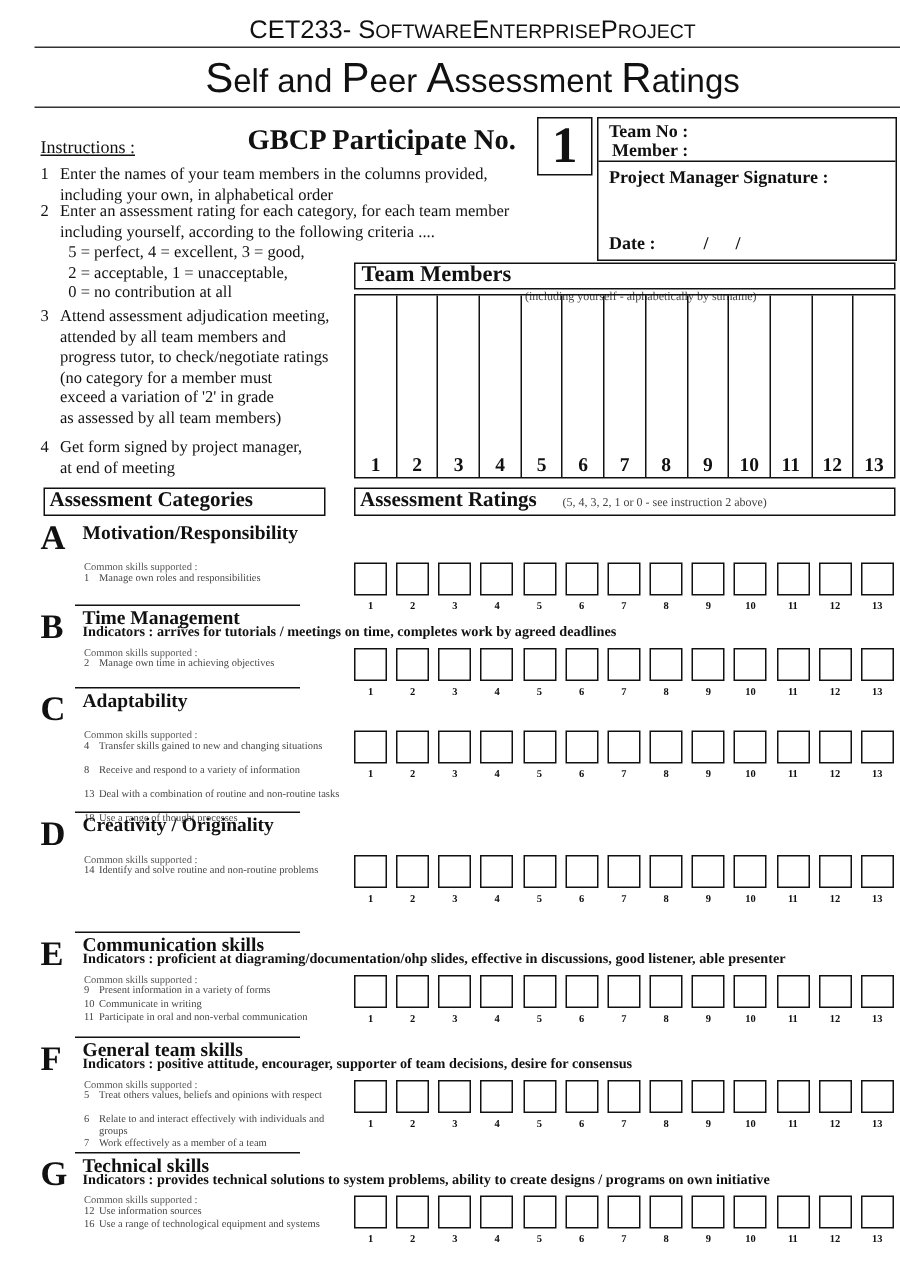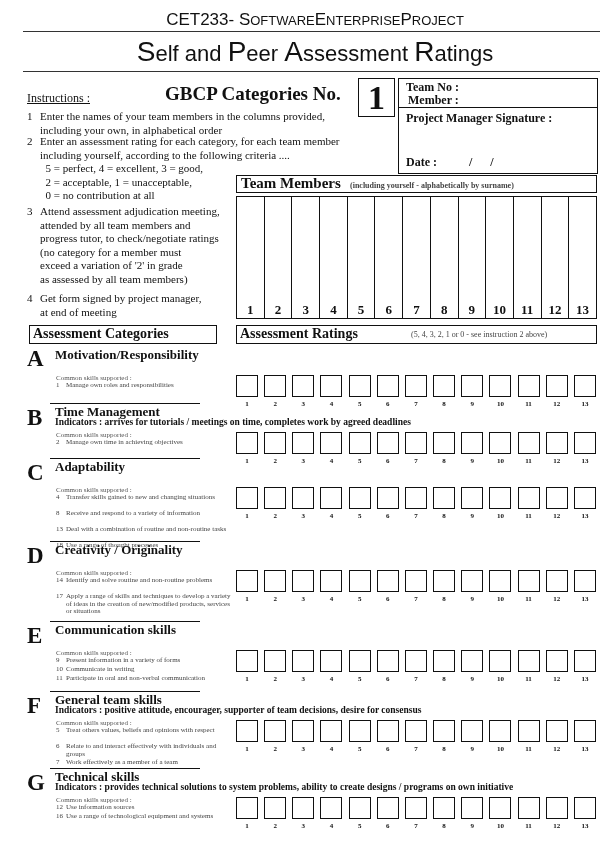--- a/index.html
+++ b/index.html
@@ -15,30 +15,30 @@
   .gbcp{left:165px;top:83px;font-size:19px;font-weight:bold;}
   .numbox{left:358px;top:78px;width:35px;height:37px;border:1.5px solid #111;font-size:34px;font-weight:bold;text-align:center;line-height:37px;}
   .teambox{left:398px;top:78px;width:198px;height:94px;border:1.5px solid #111;}
   .teambox .sep{position:absolute;left:0;top:28px;width:100%;border-top:1.5px solid #111;}
   .tb-t{position:absolute;font-size:12px;font-weight:bold;}
   .instr{left:27px;font-size:11px;line-height:13px;}
   .instr .n{position:absolute;left:0;}
   .instr .t{position:absolute;left:13px;white-space:nowrap;}
   .tm-head{left:236px;top:175px;width:359px;height:16px;border:1.5px solid #111;}
   .tm-head .h{position:absolute;left:4px;top:-1px;font-size:15px;font-weight:bold;}
-  .tm-head .s{position:absolute;left:113px;top:5px;font-size:8px;color:#444;font-weight:bold;}
+  .tm-head .s{position:absolute;left:113px;top:17px;font-size:8px;color:#444;}
   .tm-grid{left:236px;top:196px;width:359px;height:121px;border:1.5px solid #111;display:flex;}
   .tm-col{flex:1;border-left:1.5px solid #111;position:relative;}
   .tm-col:first-child{border-left:none;}
   .tm-col span{position:absolute;bottom:0;left:0;right:0;text-align:center;font-size:13px;font-weight:bold;}
   .ac-head{left:29px;top:325px;width:186px;height:17px;border:1.5px solid #111;}
   .ac-head span{position:absolute;left:3px;top:0;font-size:14px;font-weight:bold;}
   .ar-head{left:236px;top:325px;width:359px;height:17px;border:1.5px solid #111;}
   .ar-head .h{position:absolute;left:3px;top:0;font-size:14px;font-weight:bold;}
-  .ar-head .s{position:absolute;left:138px;top:4px;font-size:8px;color:#444;margin-left:36px;}
+  .ar-head .s{position:absolute;left:138px;top:4px;font-size:8px;color:#444;}
   .cat{left:0;width:600px;}
   .cat .letter{position:absolute;left:27px;font-size:23px;font-weight:bold;}
   .cat .cline{position:absolute;left:50px;width:150px;border-top:1.5px solid #111;}
   .cat .name{position:absolute;left:55px;font-size:13px;font-weight:bold;white-space:nowrap;}
   .cat .ind{position:absolute;left:55px;font-size:9.5px;font-weight:bold;white-space:nowrap;}
   .cat .cs{position:absolute;left:56px;font-size:7px;color:#555;}
   .cat .sk{position:absolute;left:56px;font-size:7px;color:#444;line-height:7.5px;}
   .cat .sk .sn{display:inline-block;width:10px;}
   .cat .sk .st{display:inline-block;vertical-align:top;width:170px;}
   .boxes{position:absolute;left:236px;width:360px;display:flex;justify-content:space-between;}
@@ -48,21 +48,21 @@
 </style>
 </head>
 <body>
 
 <div class="abs course" id="course"><span>CET233- </span><span>S</span><span class="sc">OFTWARE</span><span>E</span><span class="sc">NTERPRISE</span><span>P</span><span class="sc">ROJECT</span></div>
 <div class="abs rule1"></div>
 <div class="abs title" id="title"><span class="big">S</span><span>elf and </span><span class="big">P</span><span>eer </span><span class="big">A</span><span>ssessment </span><span class="big">R</span><span>atings</span></div>
 <div class="abs rule2"></div>
 
 <div class="abs instr-label">Instructions :</div>
-<div class="abs gbcp">GBCP Categories No.</div>
+<div class="abs gbcp">GBCP Participate No.</div>
 <div class="abs numbox">1</div>
 
 <div class="abs teambox">
   <div class="tb-t" style="left:7px;top:1px;">Team No :</div>
   <div class="tb-t" style="left:9px;top:14px;">Member :</div>
   <div class="sep"></div>
   <div class="tb-t" style="left:7px;top:32px;">Project Manager Signature :</div>
   <div class="tb-t" style="left:7px;top:76px;">Date :</div>
   <div class="tb-t" style="left:70px;top:76px;white-space:pre;">/      /</div>
 </div>
@@ -265,21 +265,20 @@
         <span>12</span>
         <span>13</span>
       </div>
     </div>
     <div class="abs cat" style="top:541px;height:80px;">
       <div class="cline" style="top:0;width:150px;"></div>
       <div class="letter" style="top:2px">D</div>
       <div class="name" style="top:1px">Creativity / Originality</div>
       <div class="cs" style="top:28px">Common skills supported :</div>
       <div class="sk" style="top:36px"><span class="sn">14</span><span class="st">Identify and solve routine and non-routine problems</span></div>
-      <div class="sk" style="top:52px"><span class="sn">17</span><span class="st">Apply a range of skills and techniques to develop a variety of ideas in the creation of new/modified products, services or situations</span></div>
       <div class="boxes" style="top:29px">
         <div class="rbox"></div>
         <div class="rbox"></div>
         <div class="rbox"></div>
         <div class="rbox"></div>
         <div class="rbox"></div>
         <div class="rbox"></div>
         <div class="rbox"></div>
         <div class="rbox"></div>
         <div class="rbox"></div>
@@ -301,20 +300,21 @@
         <span>10</span>
         <span>11</span>
         <span>12</span>
         <span>13</span>
       </div>
     </div>
     <div class="abs cat" style="top:621px;height:80px;">
       <div class="cline" style="top:0;width:150px;"></div>
       <div class="letter" style="top:2px">E</div>
       <div class="name" style="top:1px">Communication skills</div>
+      <div class="ind" style="top:14px">Indicators : proficient at diagraming/documentation/ohp slides, effective in discussions, good listener, able presenter</div>
       <div class="cs" style="top:28px">Common skills supported :</div>
       <div class="sk" style="top:36px"><span class="sn">9</span><span class="st">Present information in a  variety of forms</span></div>
       <div class="sk" style="top:45px"><span class="sn">10</span><span class="st">Communicate in writing</span></div>
       <div class="sk" style="top:54px"><span class="sn">11</span><span class="st">Participate in oral and non-verbal communication</span></div>
       <div class="boxes" style="top:29px">
         <div class="rbox"></div>
         <div class="rbox"></div>
         <div class="rbox"></div>
         <div class="rbox"></div>
         <div class="rbox"></div>

